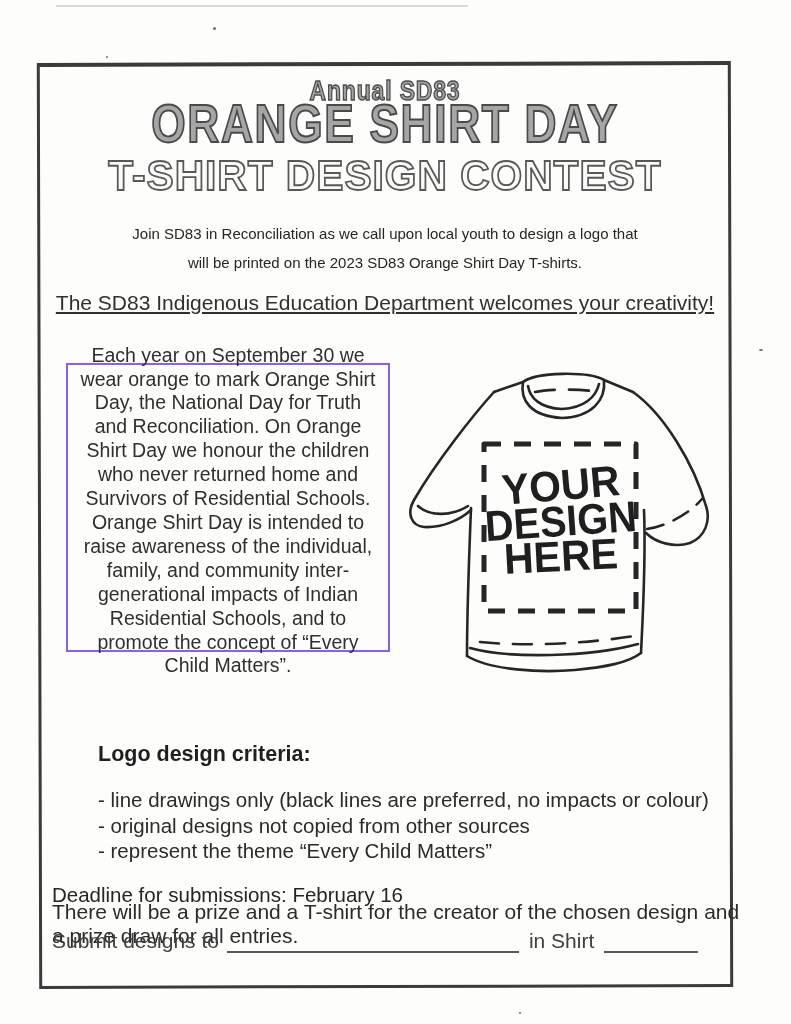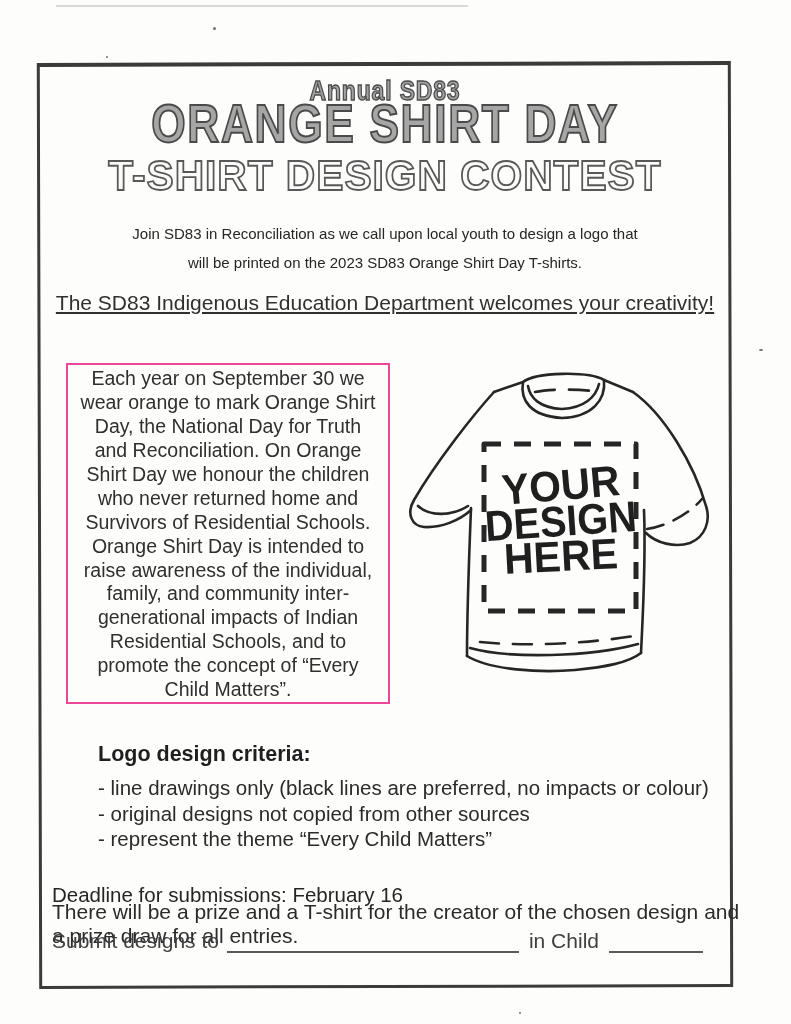--- a/index.html
+++ b/index.html
@@ -31,31 +31,31 @@
     transform:scaleX(0.97);
   }
   .intro{
     top:219px;font-size:15px;line-height:29px;color:#262626;
     white-space:pre-line;
   }
   .welcome{
     top:291px;font-size:21px;color:#303030;
   }
   .infobox{
-    position:absolute;left:66px;top:363px;width:324px;height:341px;
-    border:2px solid #ec4899;box-sizing:border-box;
-    display:flex;align-items:flex-end;justify-content:center;
+    position:absolute;left:66px;top:363px;width:324px;height:289px;
+    border:2px solid #8b5cf6;box-sizing:border-box;
+    display:flex;align-items:center;justify-content:center;
   }
   .infobox-text{
     width:100%;padding-top:7px;text-align:center;
     font-size:19.5px;line-height:23.9px;color:#2f2f2f;white-space:pre-line;
   }
   .tshirt-wrap{position:absolute;left:390px;top:358px;width:342px;height:342px;}
   .criteria{position:absolute;left:98px;top:742px;width:620px;}
-  .criteria-heading{font-size:21.5px;font-weight:bold;color:#1f1f1f;margin-bottom:8px;}
+  .criteria-heading{font-size:21.5px;font-weight:bold;color:#1f1f1f;margin-bottom:20px;}
   .criteria-items{font-size:20.5px;line-height:25.5px;color:#2b2b2b;white-space:pre-line;}
   .prize-note{position:absolute;left:52px;top:856px;width:690px;font-size:21px;color:#2b2b2b;margin-top:44px;}
   .deadline{position:absolute;left:52px;top:883px;font-size:20.5px;color:#252525;text-align:right;}
   .submit-row{
     position:absolute;left:52px;top:927px;width:680px;
     font-size:21px;color:#404040;display:flex;align-items:flex-end;
   }
   .blank{display:inline-block;border-bottom:2px solid #5a5a5a;height:24px;}
   .blank-1{width:292px;margin:0 10px 0 8px;}
   .blank-2{width:94px;margin-left:10px;}
@@ -142,17 +142,17 @@
 - original designs not copied from other sources
 - represent the theme “Every Child Matters”</div>
   </div>
 
   <div class="prize-note">There will be a prize and a T-shirt for the creator of the chosen design and a prize draw for all entries.</div>
   <div class="deadline">Deadline for submissions: February 16</div>
 
   <div class="submit-row">
     <span>Submit designs to</span>
     <span class="blank blank-1"></span>
-    <span>in Child</span>
+    <span>in Shirt</span>
     <span class="blank blank-2"></span>
   </div>
 
 </div>
 
 </body></html>

